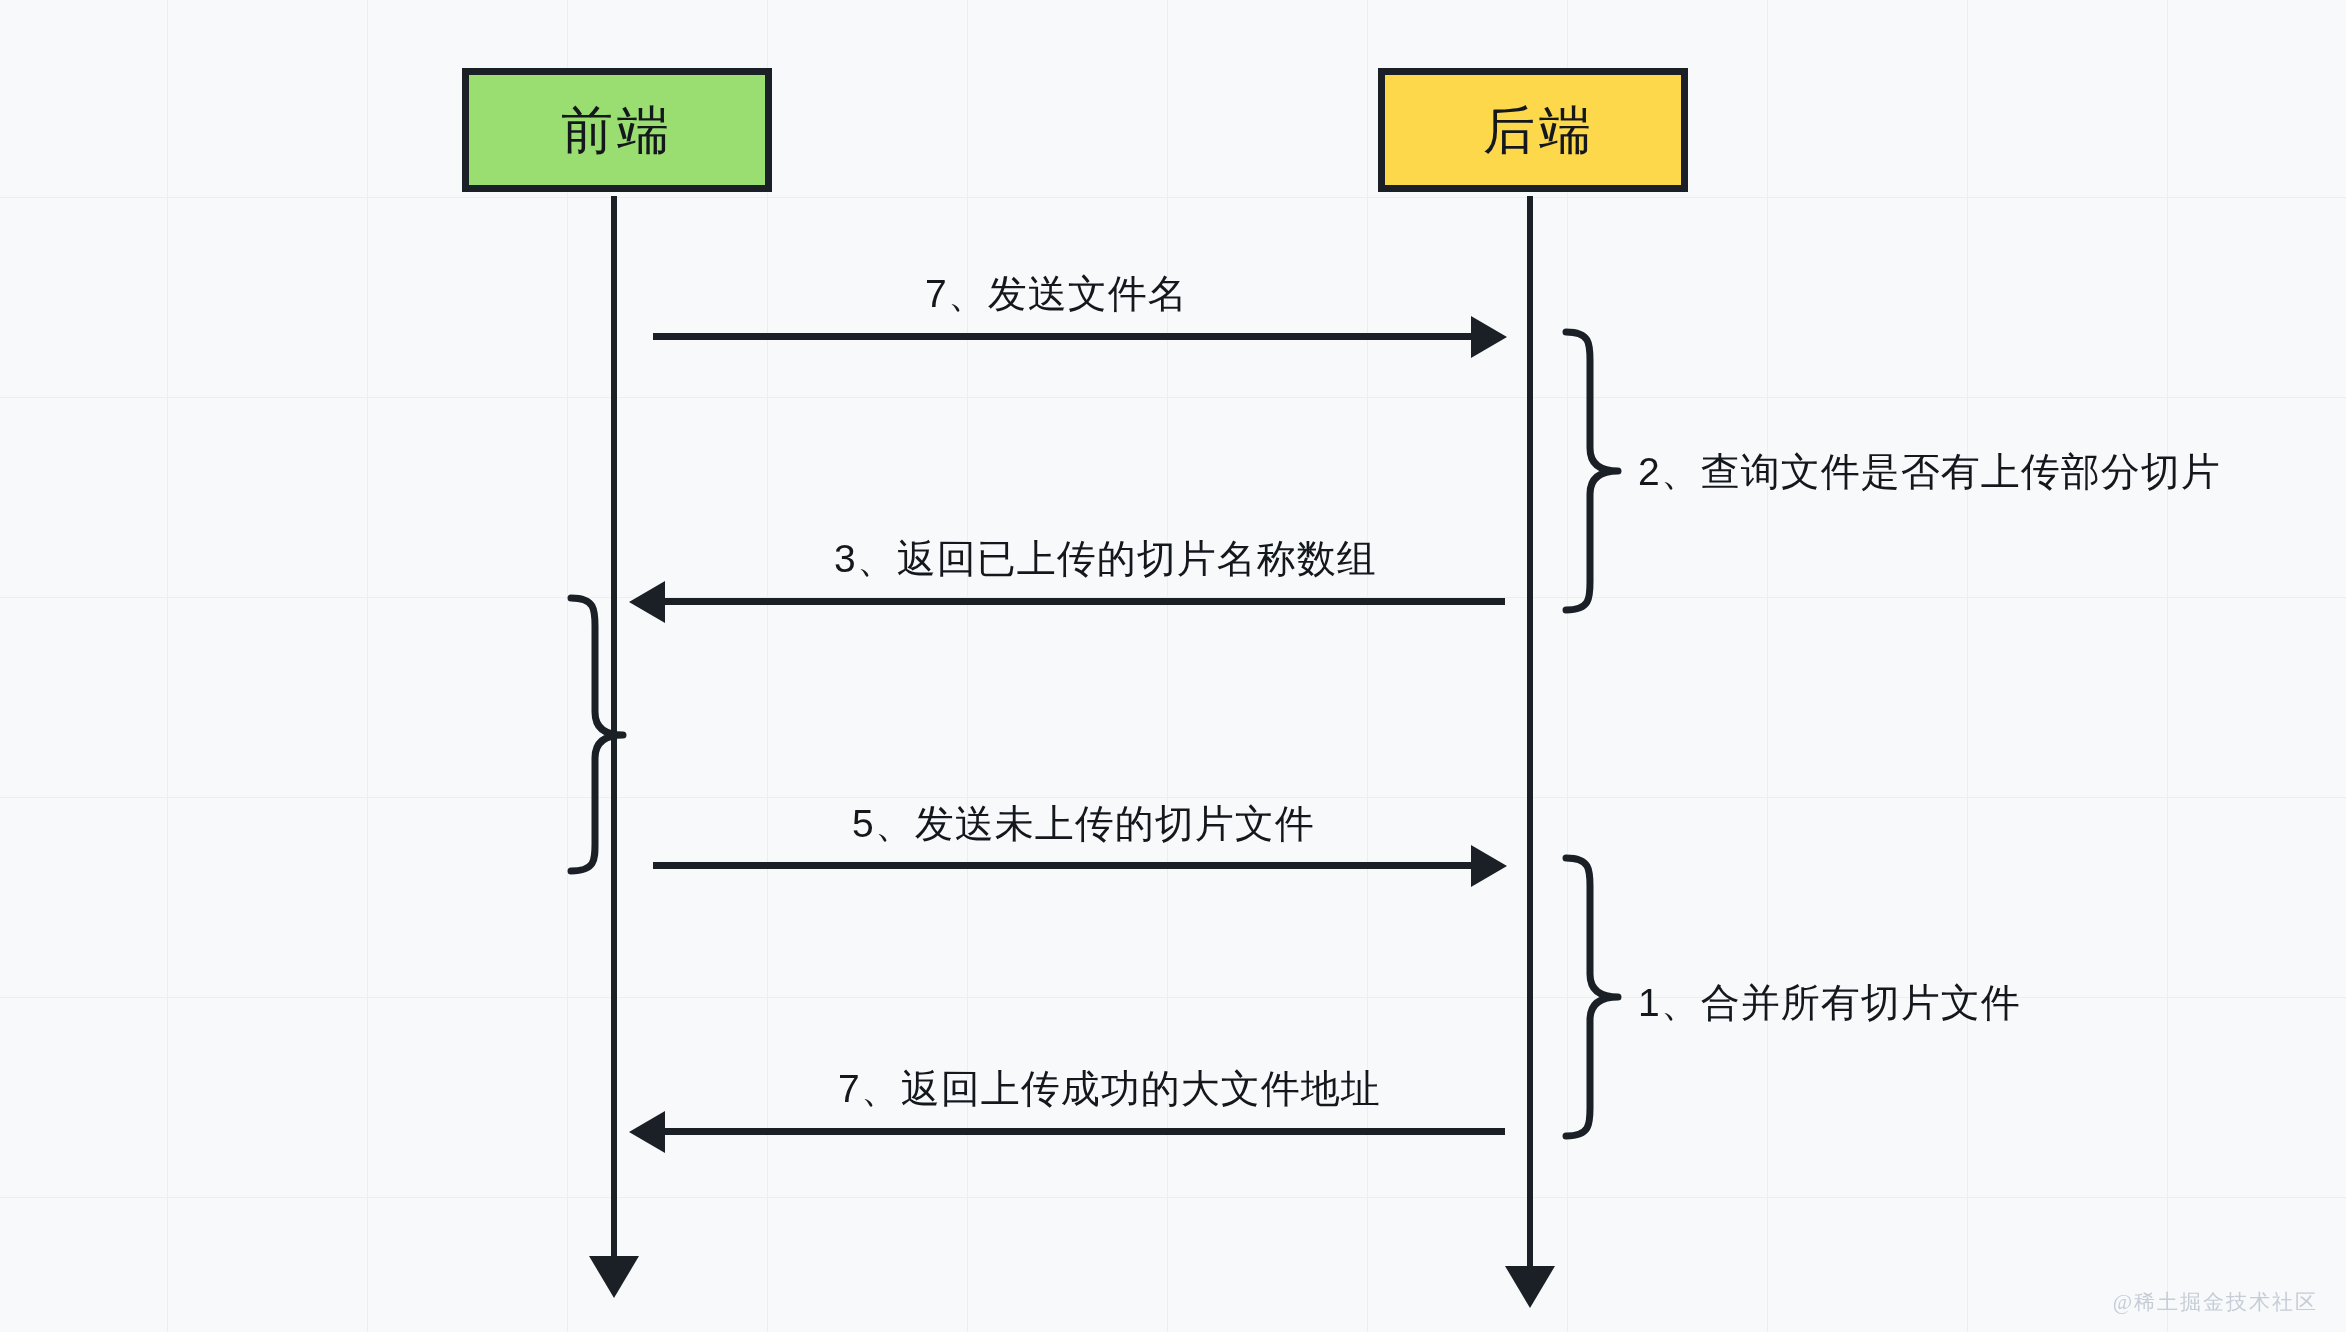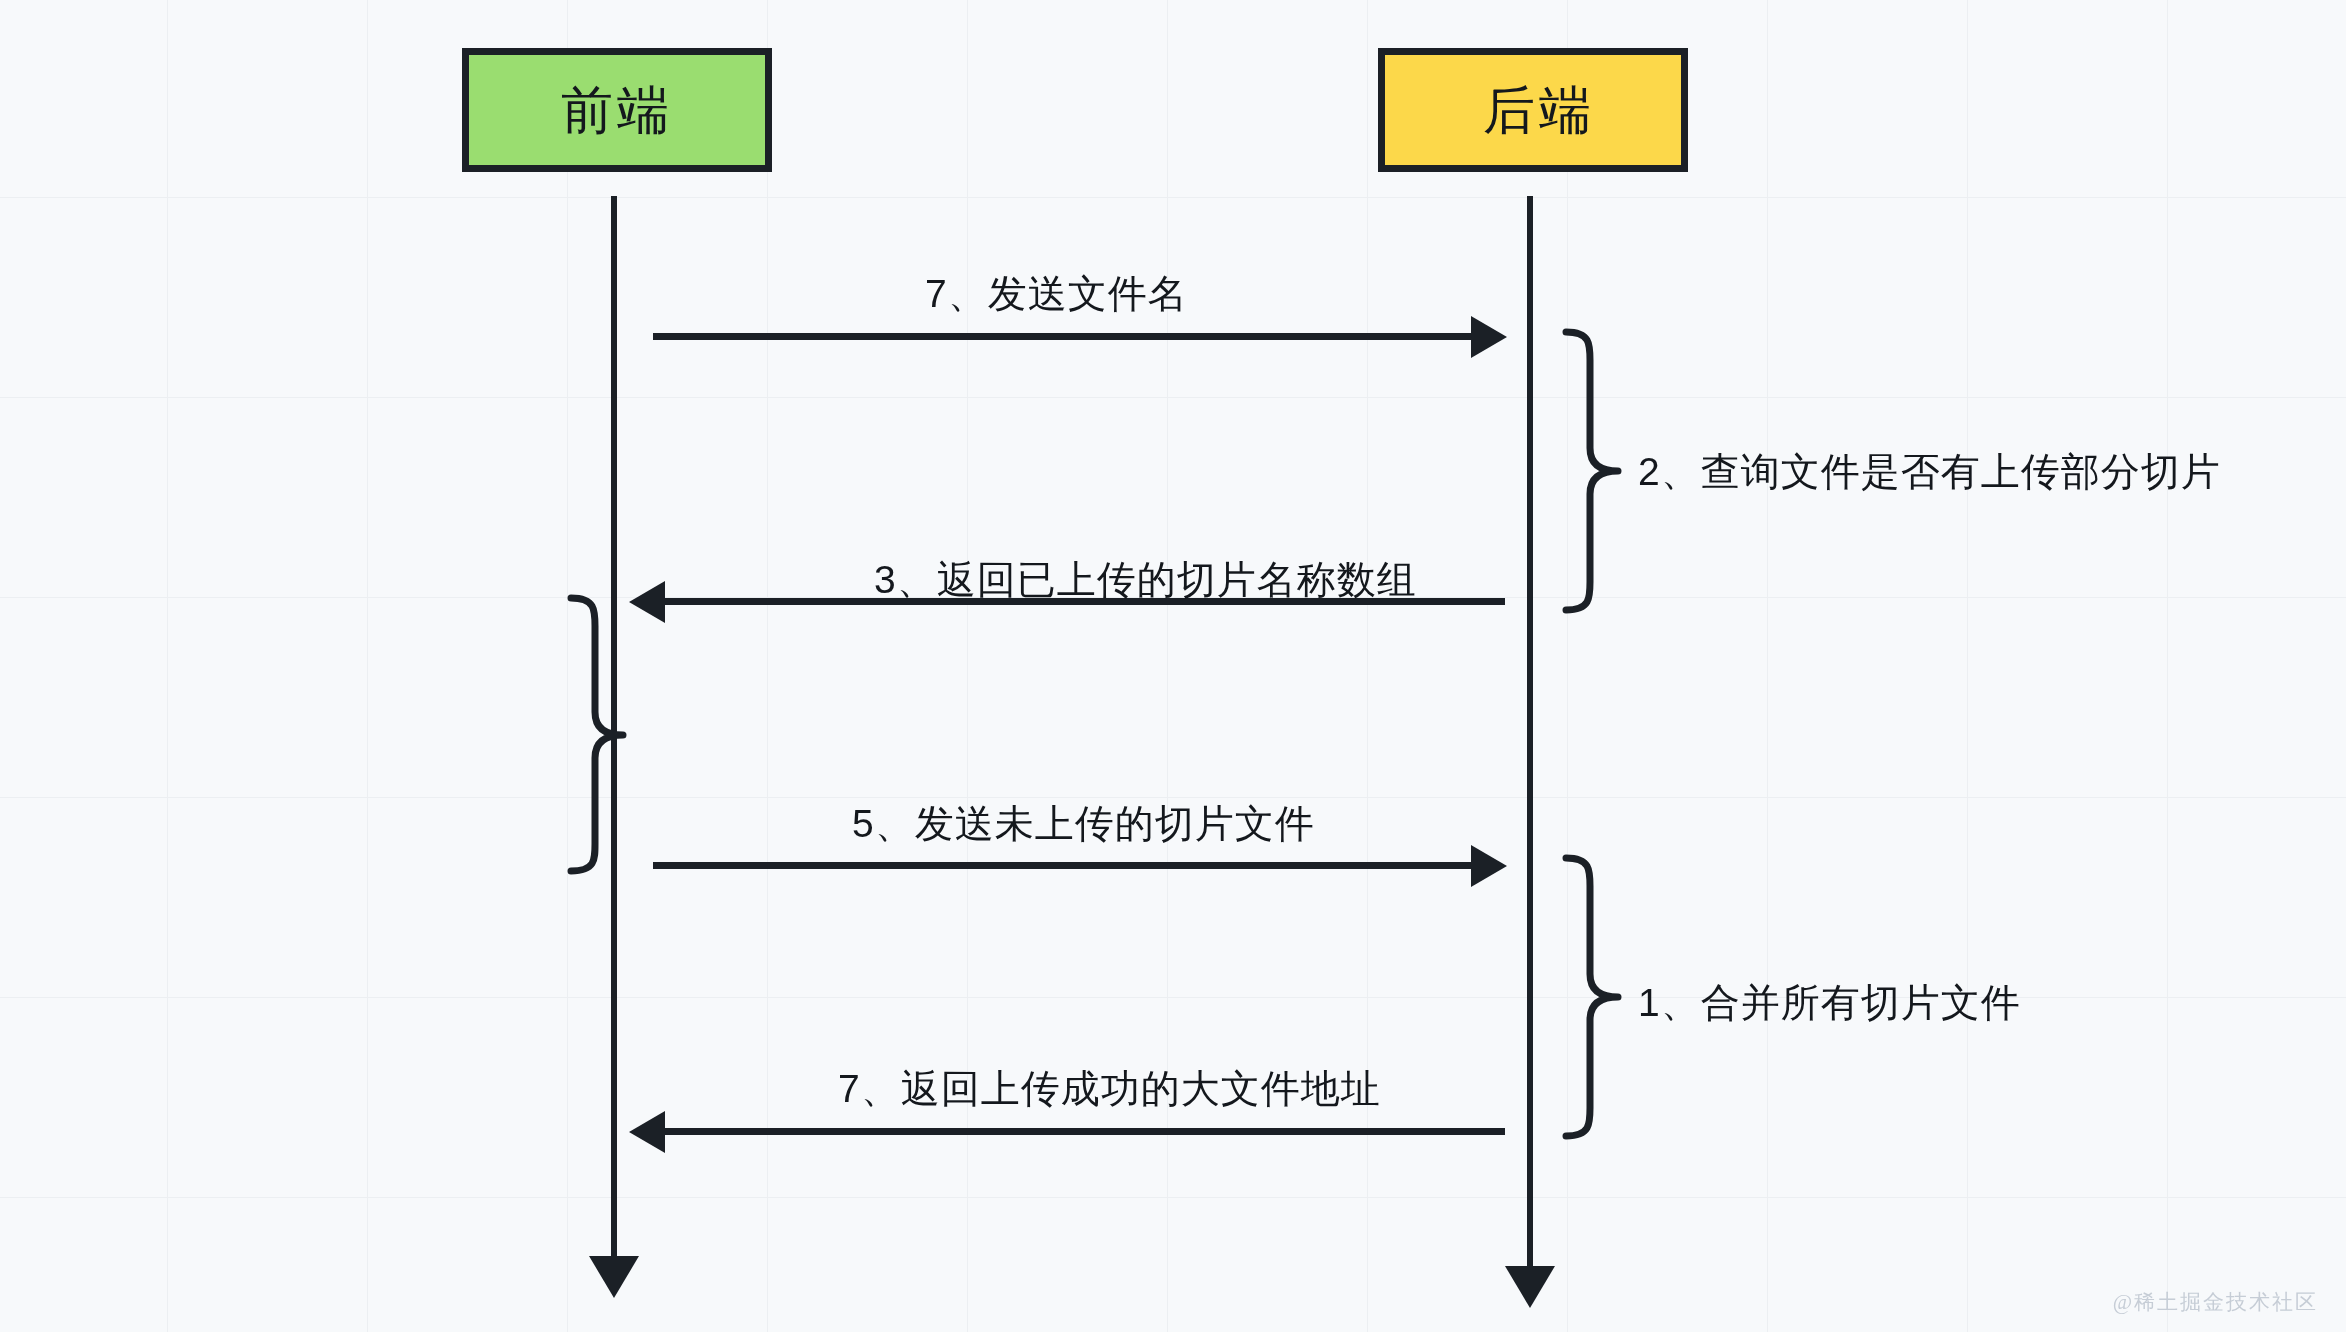--- a/index.html
+++ b/index.html
@@ -27,20 +27,21 @@
     box-sizing: border-box;
     border: 7px solid #1b2026;
     display: flex;
     align-items: center;
     justify-content: center;
     color: #14181d;
     font-size: 52px;
     font-weight: 400;
     letter-spacing: 4px;
     line-height: 1;
+    margin-top: 20px;
   }
   #participant-frontend {
     left: 462px;
     top: 48px;
     width: 310px;
     height: 124px;
   }
   #participant-backend {
     left: 1378px;
     top: 48px;
@@ -99,21 +100,21 @@
     letter-spacing: 1px;
   }
 
   
   #msg-1-line { left: 653px;  top: 333px;  width: 818px; }
   #msg-1-head { left: 1471px; top: 316px; }
   #msg-1-label{ left: 925px;  top: 270px; }
 
   #msg-3-line { left: 665px;  top: 598px;  width: 840px; }
   #msg-3-head { left: 629px;  top: 581px; }
-  #msg-3-label{ left: 834px;  top: 556px; margin-left: 40px; }
+  #msg-3-label{ left: 834px;  top: 535px; }
 
   #msg-5-line { left: 653px;  top: 862px;  width: 818px; }
   #msg-5-head { left: 1471px; top: 845px; }
   #msg-5-label{ left: 852px;  top: 800px; }
 
   #msg-7-line { left: 665px;  top: 1128px; width: 840px; }
   #msg-7-head { left: 629px;  top: 1111px; }
   #msg-7-label{ left: 838px;  top: 1065px; }
 
   

